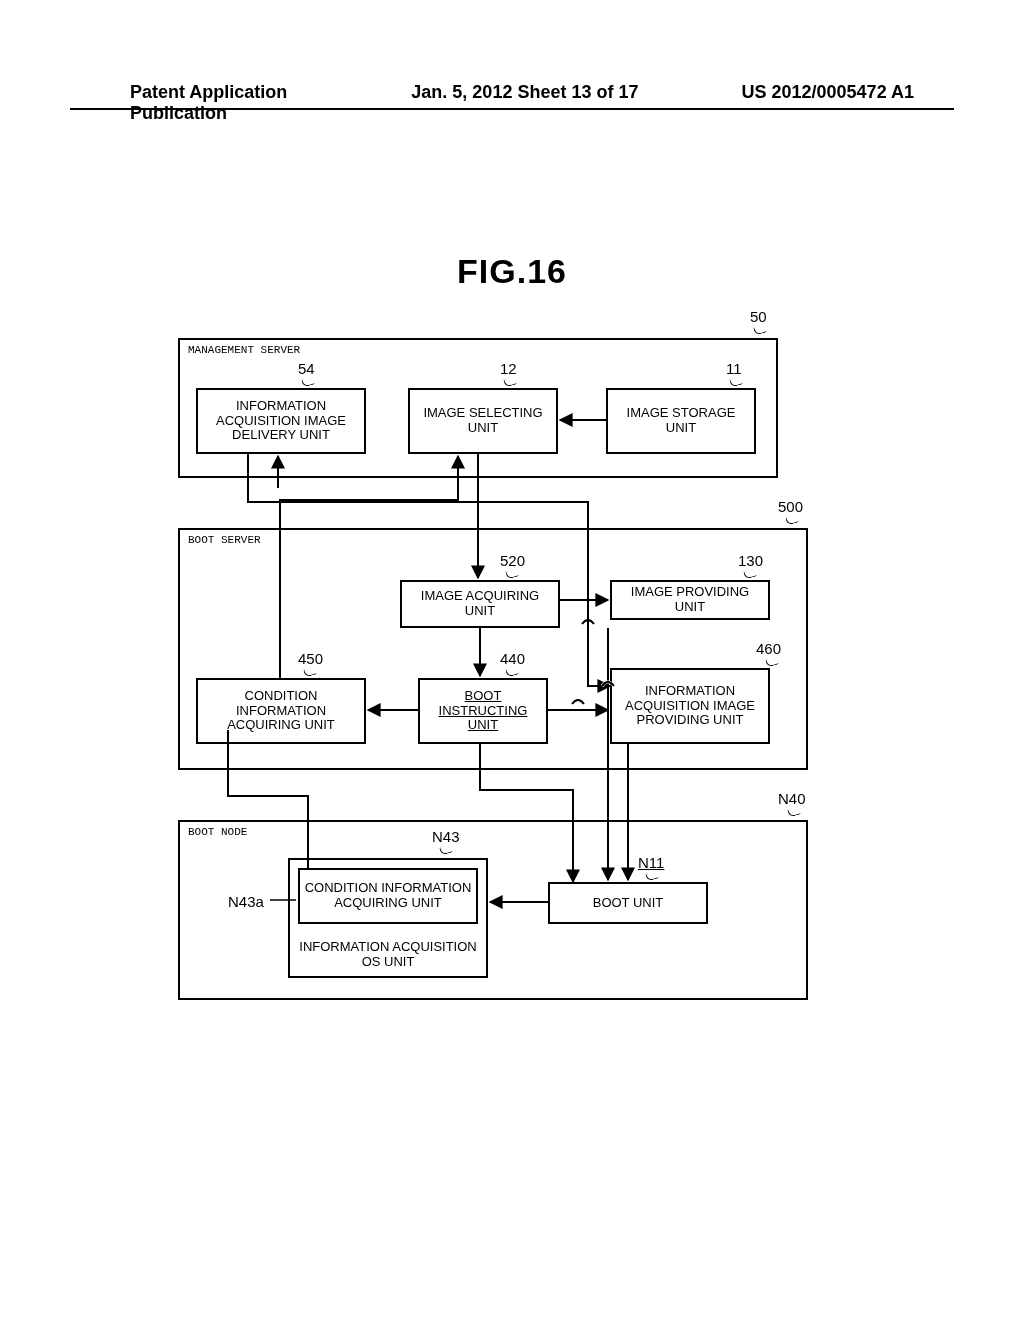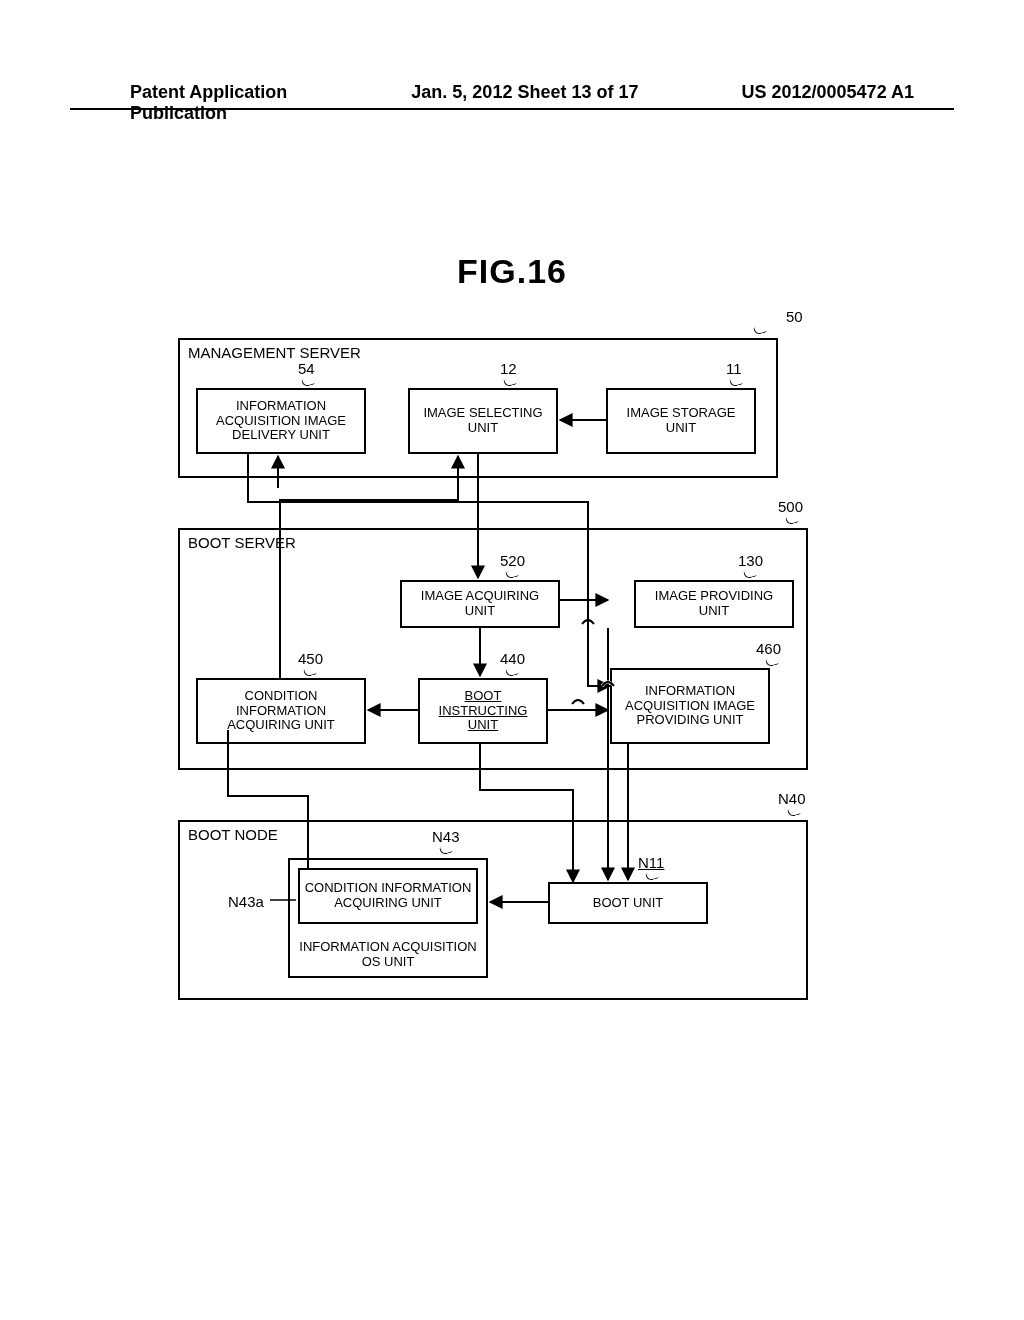--- a/index.html
+++ b/index.html
@@ -56,21 +56,22 @@
   }
   .container-box {
     position: absolute;
     border: 2px solid #000;
     background: #fff;
   }
   .container-title {
     position: absolute;
     top: 4px;
     left: 8px;
-    font-size: 15px;
+    font-size: 11px;
+    font-family: Liberation Mono, monospace;
   }
   .unit-box {
     position: absolute;
     border: 2px solid #000;
     display: flex;
     align-items: center;
     justify-content: center;
     text-align: center;
     font-size: 13px;
     line-height: 1.15;
@@ -106,21 +107,21 @@
     <div class="section left">Patent Application Publication</div>
     <div class="section center">Jan. 5, 2012   Sheet 13 of 17</div>
     <div class="section right">US 2012/0005472 A1</div>
   </div>
   <div class="header-rule"></div>
 
   <div class="fig-title">FIG.16</div>
 
   <div class="diagram">
 
-    <div class="ref-label" style="left:572px; top:-22px;margin-left:36px;">50</div>
+    <div class="ref-label" style="left:572px; top:-22px;">50</div>
     <div class="ref-tick" style="left:576px; top:-4px;"></div>
 
     <div class="container-box" style="left:0px; top:8px; width:600px; height:140px;">
       <div class="container-title">MANAGEMENT SERVER</div>
     </div>
 
     <div class="ref-label" style="left:120px; top:30px;">54</div>
     <div class="ref-tick" style="left:124px; top:48px;"></div>
     <div class="unit-box" style="left:18px; top:58px; width:170px; height:66px;">INFORMATION ACQUISITION IMAGE DELIVERY UNIT</div>
 
@@ -138,21 +139,21 @@
     <div class="container-box" style="left:0px; top:198px; width:630px; height:242px;">
       <div class="container-title">BOOT SERVER</div>
     </div>
 
     <div class="ref-label" style="left:322px; top:222px;">520</div>
     <div class="ref-tick" style="left:328px; top:240px;"></div>
     <div class="unit-box" style="left:222px; top:250px; width:160px; height:48px;">IMAGE ACQUIRING UNIT</div>
 
     <div class="ref-label" style="left:560px; top:222px;">130</div>
     <div class="ref-tick" style="left:566px; top:240px;"></div>
-    <div class="unit-box" style="left:456px; top:250px; width:160px; height:48px;text-align:center;">IMAGE PROVIDING UNIT</div>
+    <div class="unit-box" style="left:432px; top:250px; width:160px; height:40px;text-align:center;">IMAGE PROVIDING UNIT</div>
 
     <div class="ref-label" style="left:120px; top:320px;">450</div>
     <div class="ref-tick" style="left:126px; top:338px;"></div>
     <div class="unit-box" style="left:18px; top:348px; width:170px; height:66px;">CONDITION INFORMATION ACQUIRING UNIT</div>
 
     <div class="ref-label" style="left:322px; top:320px;">440</div>
     <div class="ref-tick" style="left:328px; top:338px;"></div>
     <div class="unit-box" style="left:240px; top:348px; width:130px; height:66px;text-decoration:underline;">BOOT INSTRUCTING UNIT</div>
 
     <div class="ref-label" style="left:578px; top:310px;">460</div>

